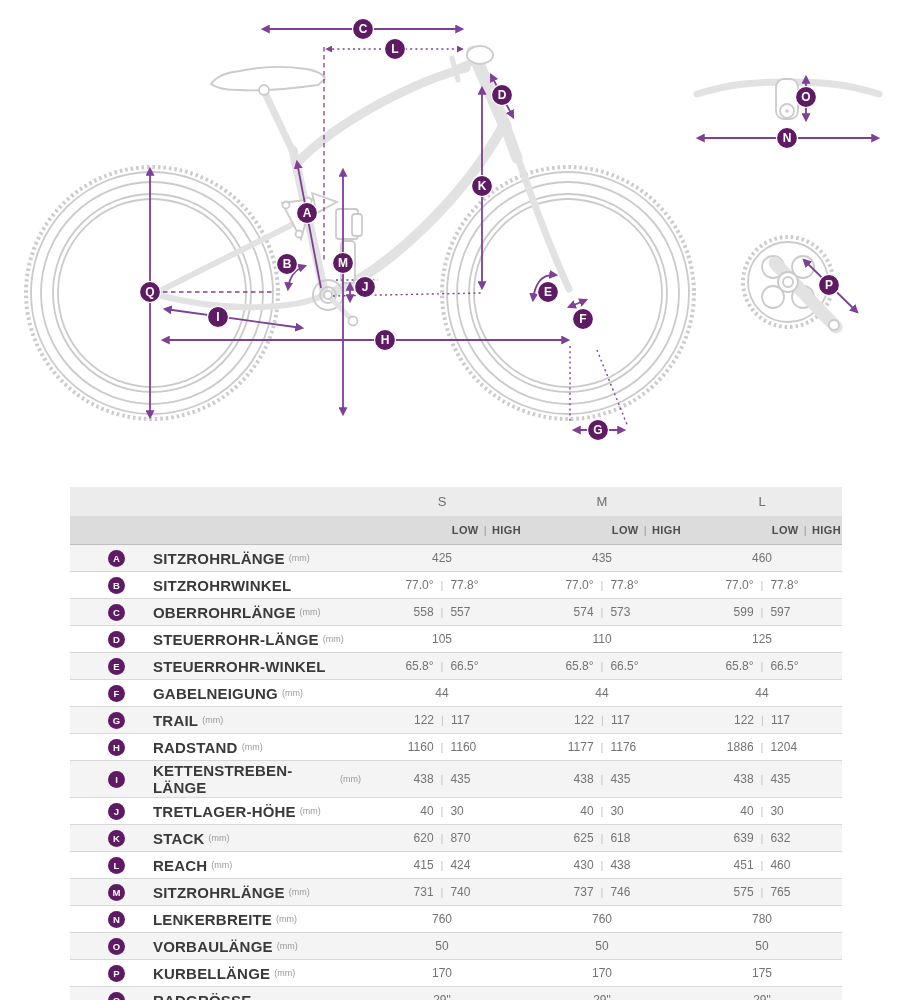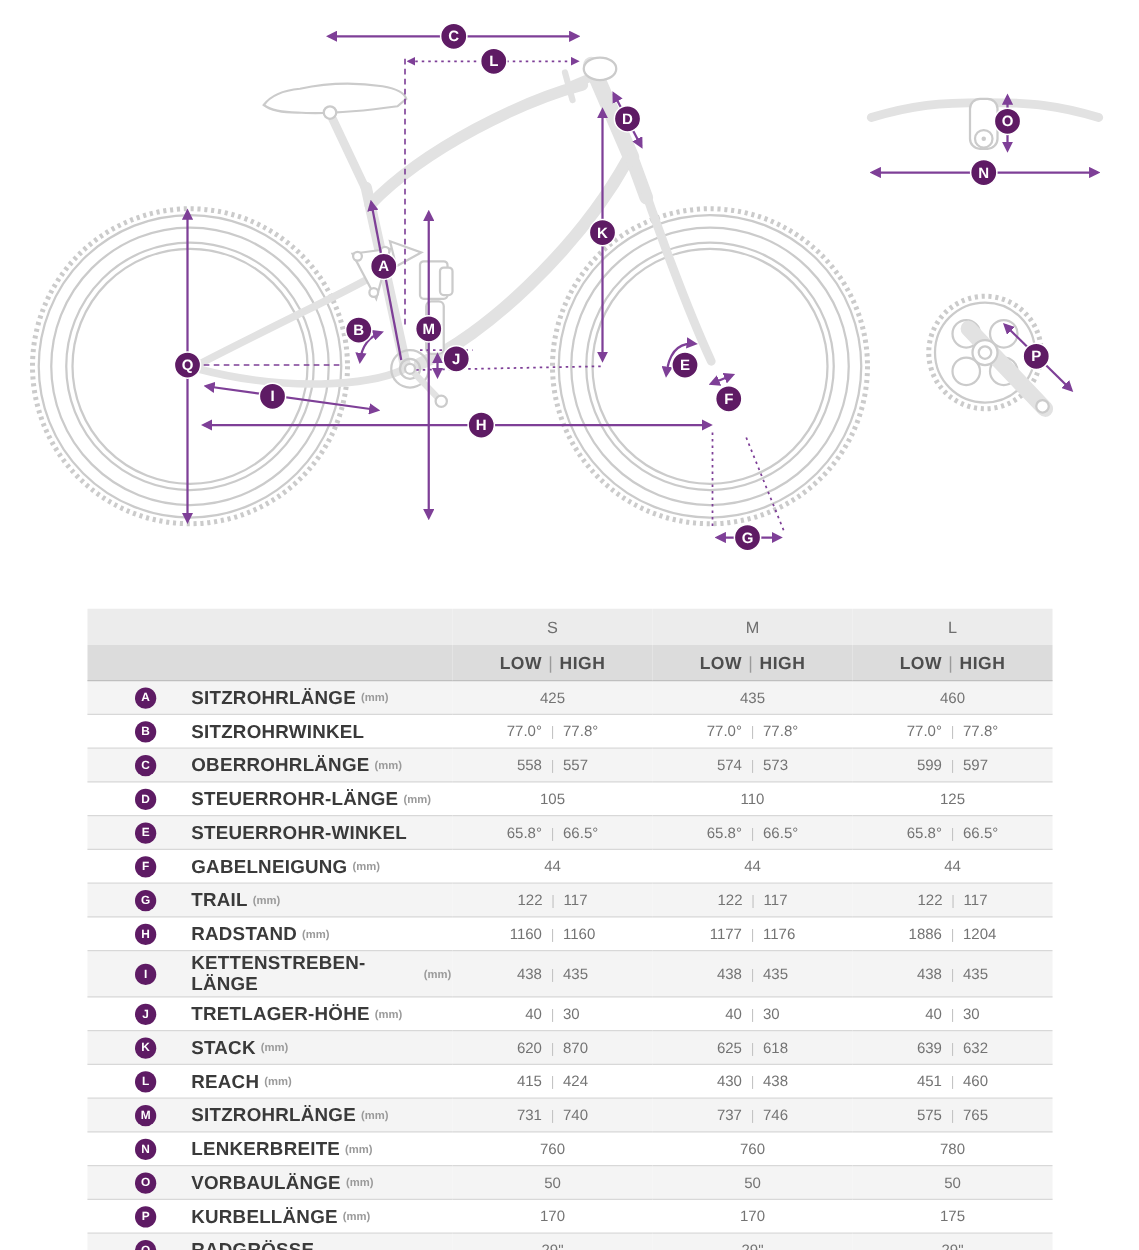--- a/index.html
+++ b/index.html
@@ -22,32 +22,32 @@
   .dim{stroke:var(--arrow);stroke-width:1.8;fill:none;}
   .dot{stroke:var(--arrow);stroke-width:1.4;stroke-dasharray:2 3.2;fill:none;}
   .dsh{stroke:var(--arrow);stroke-width:1.3;stroke-dasharray:4.5 3.5;fill:none;}
   .ahp{fill:var(--arrow);}
   .badge-c{fill:var(--badge);stroke:#fff;stroke-width:1.2;}
   .badge-t{fill:#fff;font:700 12px "Liberation Sans","DejaVu Sans",sans-serif;text-anchor:middle;}
   
   .geo-table-wrap{position:absolute;left:70px;top:487px;width:772px;}
   table.geo{width:100%;border-collapse:collapse;table-layout:fixed;}
   tr.sizes th{height:27px;background:#ececec;font-size:13px;color:#6e6e6e;font-weight:400;text-align:center;}
-  tr.sub th{height:26px;background:#dcdcdc;font-size:14px;color:#4d4d4d;font-weight:700;letter-spacing:.4px;text-align:center;border-bottom:1px solid #bfbfbf;}
+  tr.sub th{height:26px;background:#dcdcdc;font-size:11px;color:#4d4d4d;font-weight:700;letter-spacing:.4px;text-align:right;border-bottom:1px solid #bfbfbf;}
   tr.sub .ssep{color:#9a9a9a;font-weight:400;padding:0 5px;}
   tbody td{height:24px;border-top:1px solid #d8d8d8;font-size:12px;color:#737373;text-align:center;vertical-align:middle;}
   tbody tr:nth-child(odd){background:#f4f4f4;}
   tbody tr:nth-child(even){background:#fff;}
   tbody tr:last-child td{border-bottom:1px solid #e0e0e0;}
   td.lbl{text-align:left;}
   .lbl-inner{display:flex;align-items:center;padding-left:37px;}
   .tbadge{flex:0 0 auto;width:17px;height:17px;border-radius:50%;background:var(--badge);
     color:#fff;font-size:9.5px;font-weight:700;line-height:17px;text-align:center;margin-right:28px;}
   .lbl-text{font-size:15px;font-weight:700;color:#3a3a3a;letter-spacing:.2px;}
-  .lbl-unit{font-size:9px;font-weight:700;color:#9a9a9a;margin-left:4px;}
+  .lbl-unit{font-size:9px;font-weight:400;color:#9a9a9a;margin-left:4px;}
   .vsep{color:#c4c4c4;padding:0 7px;font-size:11px;}
 </style>
 </head>
 <body>
 
 <div class="canvas">
 
   <svg class="diagram" width="911" height="480" viewBox="0 0 911 480" xmlns="http://www.w3.org/2000/svg">
     <defs>
       <marker id="ah" viewBox="0 0 10 10" refX="7.5" refY="5" markerWidth="5" markerHeight="5" orient="auto-start-reverse">

